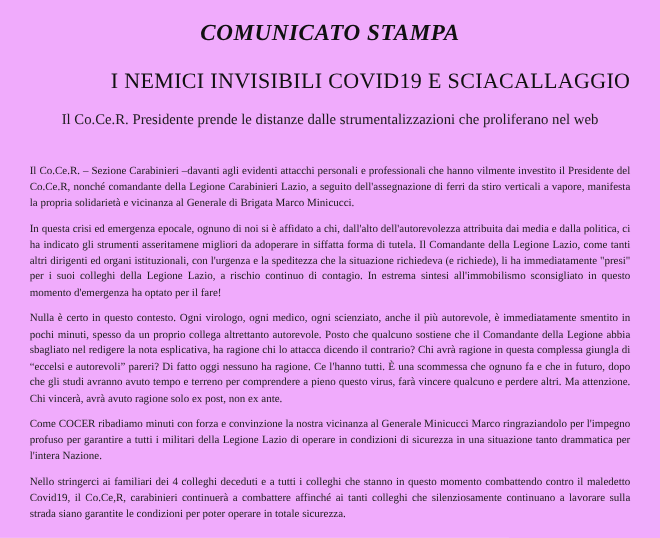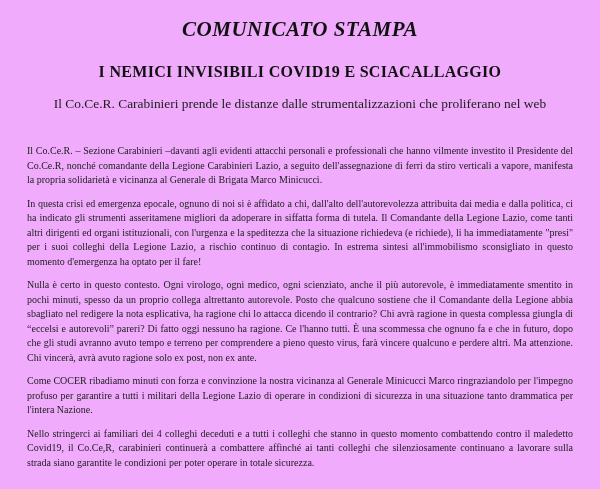--- a/index.html
+++ b/index.html
@@ -22,23 +22,23 @@
     margin-top: 17px;
     text-align: center;
     font-size: 21px;
     font-weight: bold;
     font-style: italic;
     letter-spacing: 0.5px;
     color: #111111;
   }
   .doc-headline {
     margin-top: 21px;
-    text-align: center;
-    font-size: 16px;
-    font-weight: bold;
+    text-align: right;
+    font-size: 20px;
+    font-weight: normal;
     letter-spacing: 0.3px;
     color: #111111;
   }
   .doc-subtitle {
     margin-top: 15px;
     text-align: center;
     font-size: 13.4px;
     font-weight: normal;
     color: #1c1c1c;
   }
@@ -56,21 +56,21 @@
 </style>
 </head>
 <body>
 
 <div class="page">
 
   <div class="doc-title">COMUNICATO STAMPA</div>
 
   <div class="doc-headline">I NEMICI INVISIBILI COVID19 E SCIACALLAGGIO</div>
 
-  <div class="doc-subtitle">Il Co.Ce.R. Carabinieri prende le distanze dalle strumentalizzazioni che proliferano nel web</div>
+  <div class="doc-subtitle">Il Co.Ce.R. Presidente prende le distanze dalle strumentalizzazioni che proliferano nel web</div>
 
   <div class="body-block">
     <p class="para">Il Co.Ce.R. – Sezione Carabinieri –davanti agli evidenti attacchi personali e professionali che hanno vilmente investito il Presidente del Co.Ce.R, nonché comandante della Legione Carabinieri Lazio, a seguito dell'assegnazione di ferri da stiro verticali a vapore, manifesta la propria solidarietà e vicinanza al Generale di Brigata Marco Minicucci.</p>
 
     <p class="para">In questa crisi ed emergenza epocale, ognuno di noi si è affidato a chi, dall'alto dell'autorevolezza attribuita dai media e dalla politica, ci ha indicato gli strumenti asseritamene migliori da adoperare in siffatta forma di tutela. Il Comandante della Legione Lazio, come tanti altri dirigenti ed organi istituzionali, con l'urgenza e la speditezza che la situazione richiedeva (e richiede), li ha immediatamente "presi" per i suoi colleghi della Legione Lazio, a rischio continuo di contagio. In estrema sintesi all'immobilismo sconsigliato in questo momento d'emergenza ha optato per il fare!</p>
 
     <p class="para">Nulla è certo in questo contesto. Ogni virologo, ogni medico, ogni scienziato, anche il più autorevole, è immediatamente smentito in pochi minuti, spesso da un proprio collega altrettanto autorevole. Posto che qualcuno sostiene che il Comandante della Legione abbia sbagliato nel redigere la nota esplicativa, ha ragione chi lo attacca dicendo il contrario? Chi avrà ragione in questa complessa giungla di “eccelsi e autorevoli” pareri? Di fatto oggi nessuno ha ragione. Ce l'hanno tutti. È una scommessa che ognuno fa e che in futuro, dopo che gli studi avranno avuto tempo e terreno per comprendere a pieno questo virus, farà vincere qualcuno e perdere altri. Ma attenzione. Chi vincerà, avrà avuto ragione solo ex post, non ex ante.</p>
 
     <p class="para">Come COCER ribadiamo minuti con forza e convinzione la nostra vicinanza al Generale Minicucci Marco ringraziandolo per l'impegno profuso per garantire a tutti i militari della Legione Lazio di operare in condizioni di sicurezza in una situazione tanto drammatica per l'intera Nazione.</p>
 

